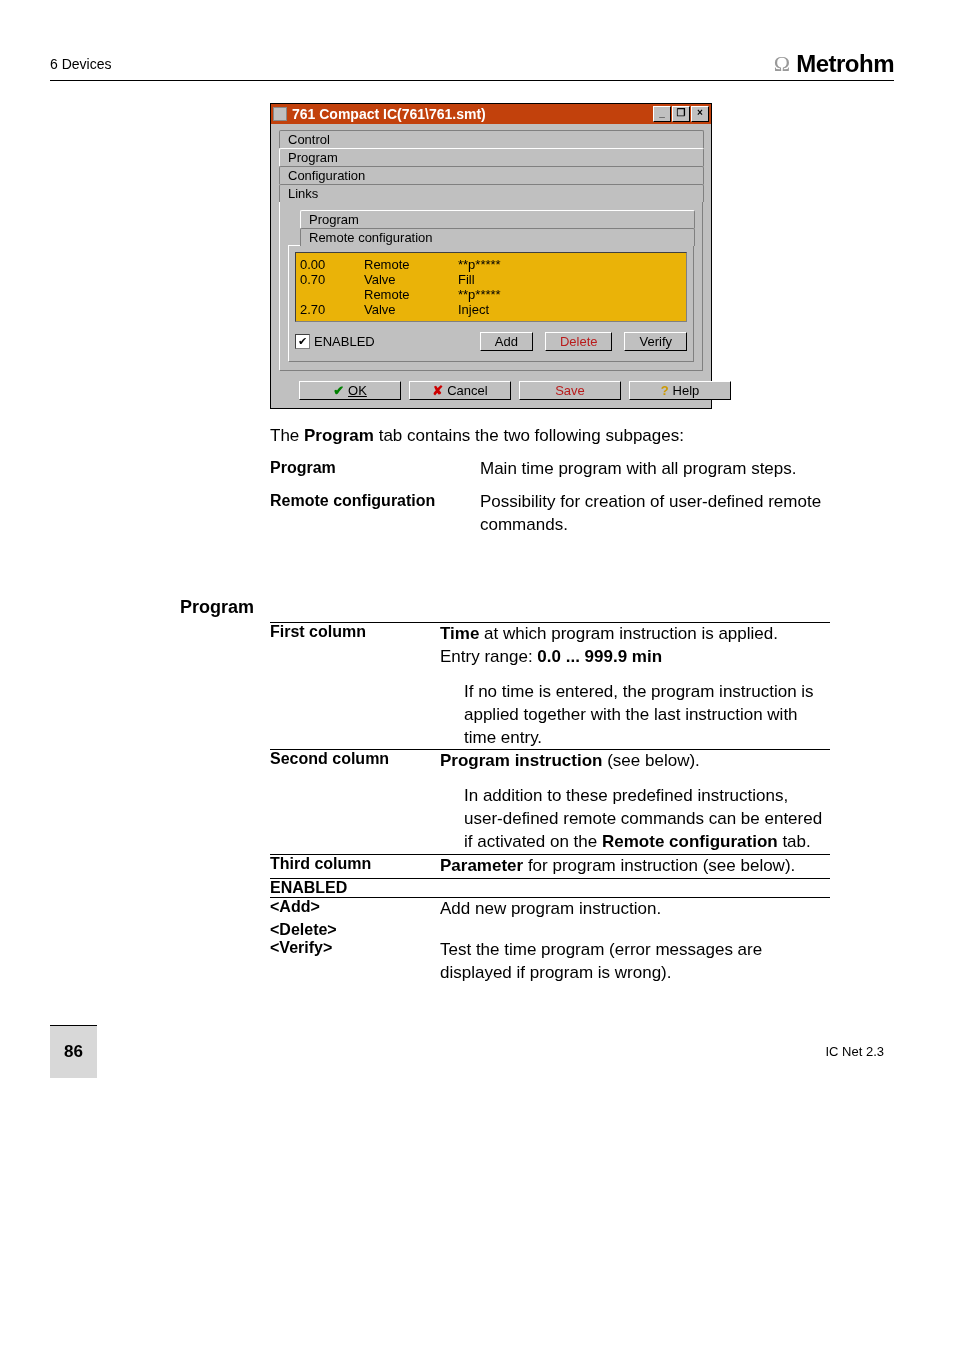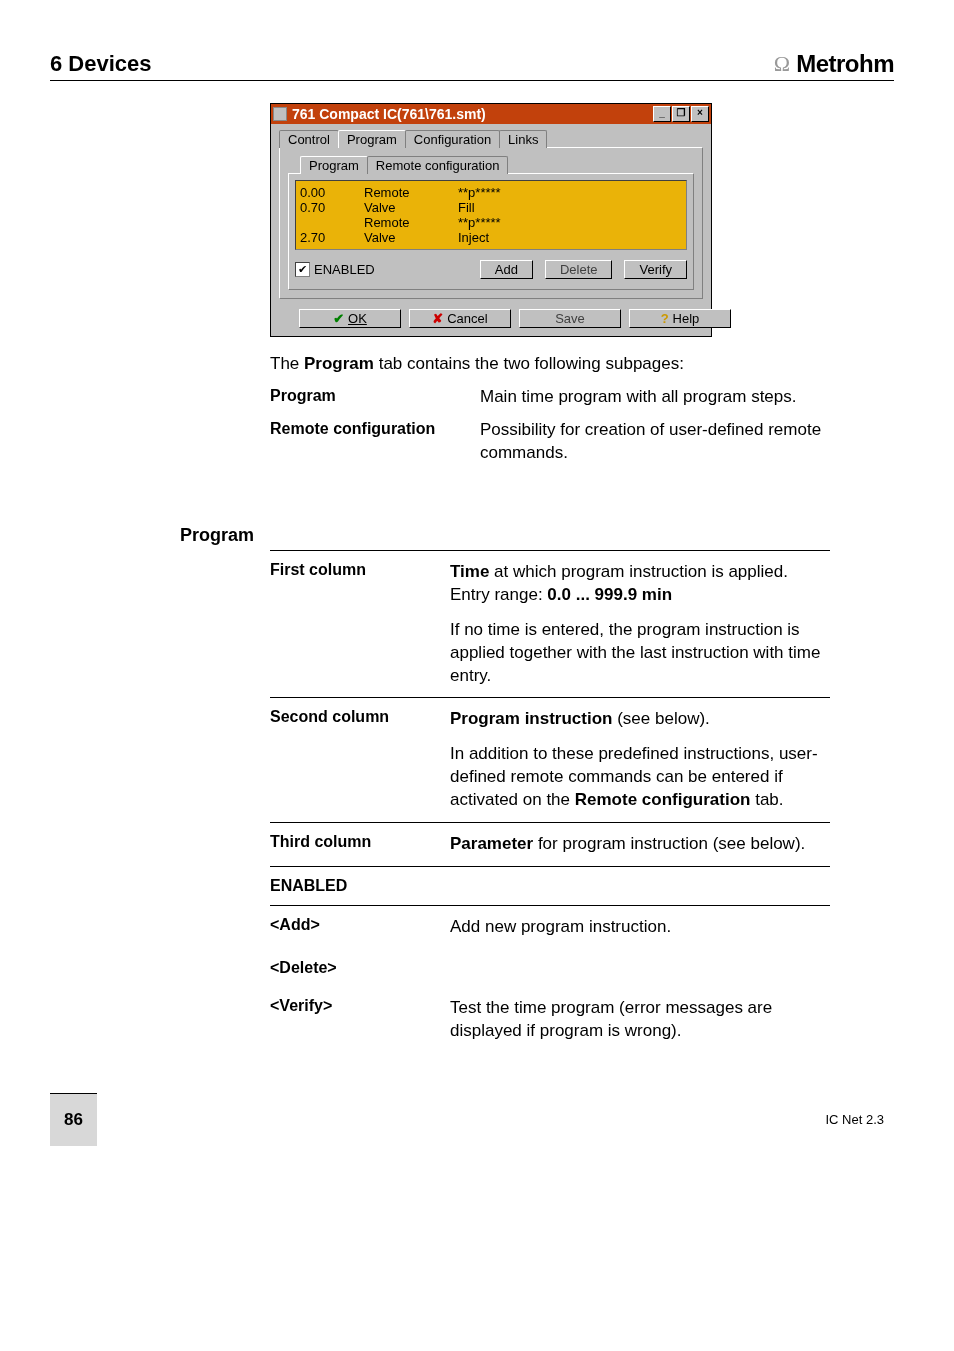--- a/index.html
+++ b/index.html
@@ -19,22 +19,22 @@
   }
   .header-line {
     display: flex;
     justify-content: space-between;
     align-items: center;
     border-bottom: 1px solid #000;
     padding-bottom: 2px;
     margin-bottom: 22px;
   }
   .section-label {
-    font-weight: bold;
-    font-size: 22px;
+    font-weight: normal;
+    font-size: 14px;
     font-family: Arial, Helvetica, sans-serif;
   }
   .brand {
     display: flex;
     align-items: center;
     gap: 6px;
   }
   .brand-text {
     font-weight: 900;
     font-size: 24px;
@@ -90,20 +90,21 @@
   .win-body {
     background: #c0c0c0;
     padding: 6px 8px 8px 8px;
     font-family: "MS Sans Serif", Tahoma, sans-serif;
     font-size: 13px;
   }
   
   .tabs {
     display: flex;
     margin-bottom: 0;
+    flex-direction: column;
   }
   .tab {
     border: 1px solid #808080;
     border-bottom: none;
     background: #c0c0c0;
     padding: 1px 8px;
     margin-right: -1px;
     border-top-left-radius: 2px;
     border-top-right-radius: 2px;
   }
@@ -153,21 +154,21 @@
     margin-top: 10px;
   }
   .win-btn {
     background: #c0c0c0;
     border: 1px solid #000;
     border-top-color: #fff;
     border-left-color: #fff;
     padding: 1px 14px;
     font-size: 13px;
   }
-  .win-btn.disabled { color: #404040; }
+  .win-btn.disabled { color: #b91c1c; }
   .chk {
     width: 13px; height: 13px;
     background: #fff;
     border: 1px solid #808080;
     border-top-color: #404040;
     border-left-color: #404040;
     display: inline-flex;
     align-items: center;
     justify-content: center;
     font-size: 11px;
@@ -224,37 +225,36 @@
     font-weight: bold;
     margin: 60px 0 4px 130px;
     font-family: Arial, Helvetica, sans-serif;
   }
   .desc-table {
     margin-left: 220px;
     max-width: 560px;
   }
   .desc-table .row {
     display: flex;
-    padding: 10px 0;
-    gap: 10px;
+    padding: 0 0;
   }
   .desc-table .row.sep {
     border-top: 1px solid #000;
   }
   .desc-table .label {
     width: 170px;
     font-weight: bold;
     font-size: 16px;
     flex-shrink: 0;
   }
   .desc-table .value {
     font-size: 17px;
     line-height: 1.35;
   }
-  .sub-block { margin-top: 12px; }
+  .sub-block { margin-top: 12px; margin-left: 24px; }
   .footer {
     display: flex;
     align-items: center;
     gap: 12px;
     margin-top: 40px;
   }
   .page-num {
     background: #d8d8d8;
     padding: 16px 14px;
     font-weight: bold;

